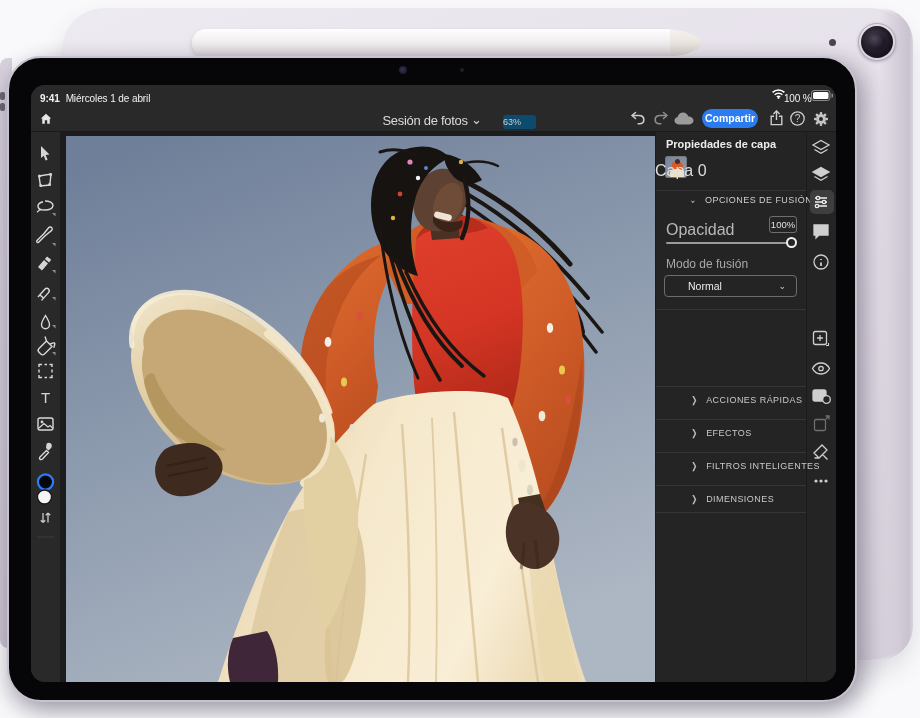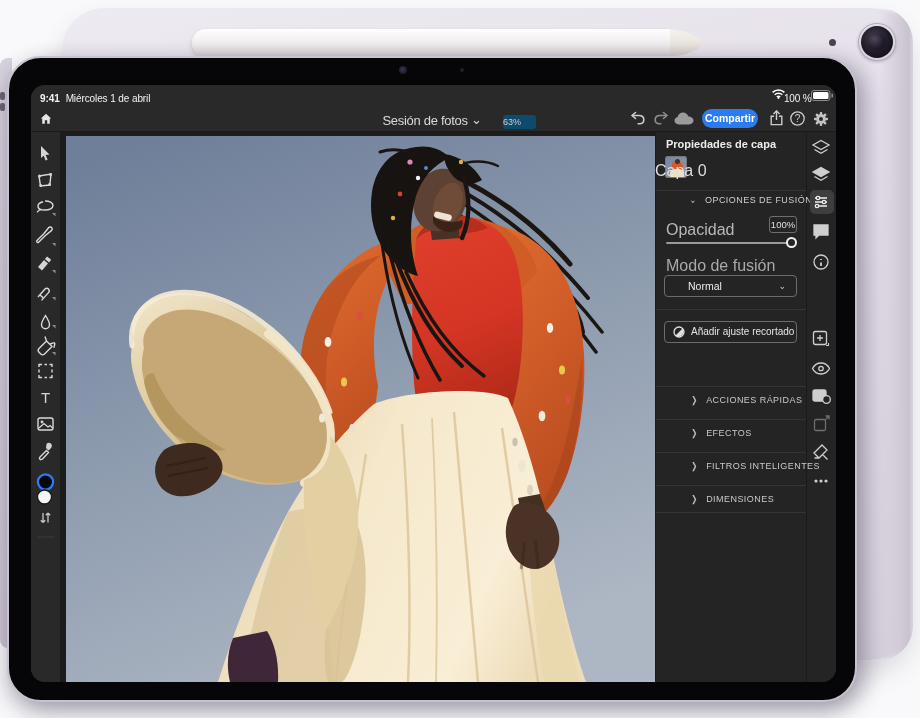--- a/index.html
+++ b/index.html
@@ -260,28 +260,23 @@
       <div style="position:absolute;left:9px;top:2px;width:5px;height:5px;background:#42302a;border-radius:50%"></div>
       <div style="position:absolute;left:4px;top:12px;width:14px;height:10px;background:#efe2c2;border-radius:40% 40% 0 0"></div>
     </div>
     <div class="abs" style="left:624px;top:77px;font-size:16px;color:#dedede">Capa 0</div>
     <div class="div" style="top:105px"></div>
     <div class="sechead" style="left:634px;top:110px;color:#cfcfcf"><span class="ch" style="font-size:9px">⌄</span>OPCIONES DE FUSIÓN</div>
     <div class="abs" style="left:635px;top:136px;font-size:16px;color:#b8b8b8">Opacidad</div>
     <div class="abs" style="left:738px;top:131px;width:28px;height:17px;border:1px solid #6e6e6f;border-radius:3px;color:#e0e0e0;font-size:9.5px;text-align:center;line-height:16px">100%</div>
     <div class="abs" style="left:635px;top:157px;width:122px;height:2px;background:#9a9a9a;border-radius:1px"></div>
     <div class="abs" style="left:755px;top:152px;width:11px;height:11px;border:2px solid #f0f0f0;border-radius:50%;background:#242425"></div>
-    <div class="abs" style="left:635px;top:172px;font-size:16px;color:#a9a9a9">Modo de fusión</div>
+    <div class="abs" style="left:635px;top:172px;font-size:12px;color:#a9a9a9">Modo de fusión</div>
     <div class="abs" style="left:633px;top:190px;width:133px;height:22px;border:1px solid #6c6c6d;border-radius:4px;color:#ececec;font-size:10.5px;line-height:21px;padding-left:23px">Normal<span style="position:absolute;right:10px;top:0;font-size:9px;color:#cfcfcf">⌄</span></div>
     <div class="div" style="top:224px"></div>
-    <div class="pbtn" style="top:236px">Añadir ajuste recortado
-      <svg width="12" height="12" viewBox="0 0 12 12" style="position:absolute;left:8px;top:4px">
-        <circle cx="6" cy="6" r="5" fill="none" stroke="#e0e0e0" stroke-width="1.3"></circle>
-        <path d="M2.5 9.5 A5 5 0 0 0 9.5 2.5 Z" fill="#e0e0e0"></path>
-      </svg></div>
     <div class="div" style="top:301px"></div>
     <div class="sechead" style="top:310px"><span class="ch">❯</span>ACCIONES RÁPIDAS</div>
     <div class="div" style="top:334px"></div>
     <div class="sechead" style="top:343px"><span class="ch">❯</span>EFECTOS</div>
     <div class="div" style="top:367px"></div>
     <div class="sechead" style="top:376px"><span class="ch">❯</span>FILTROS INTELIGENTES</div>
     <div class="div" style="top:400px"></div>
     <div class="sechead" style="top:409px"><span class="ch">❯</span>DIMENSIONES</div>
     <div class="div" style="top:427px"></div>
 

